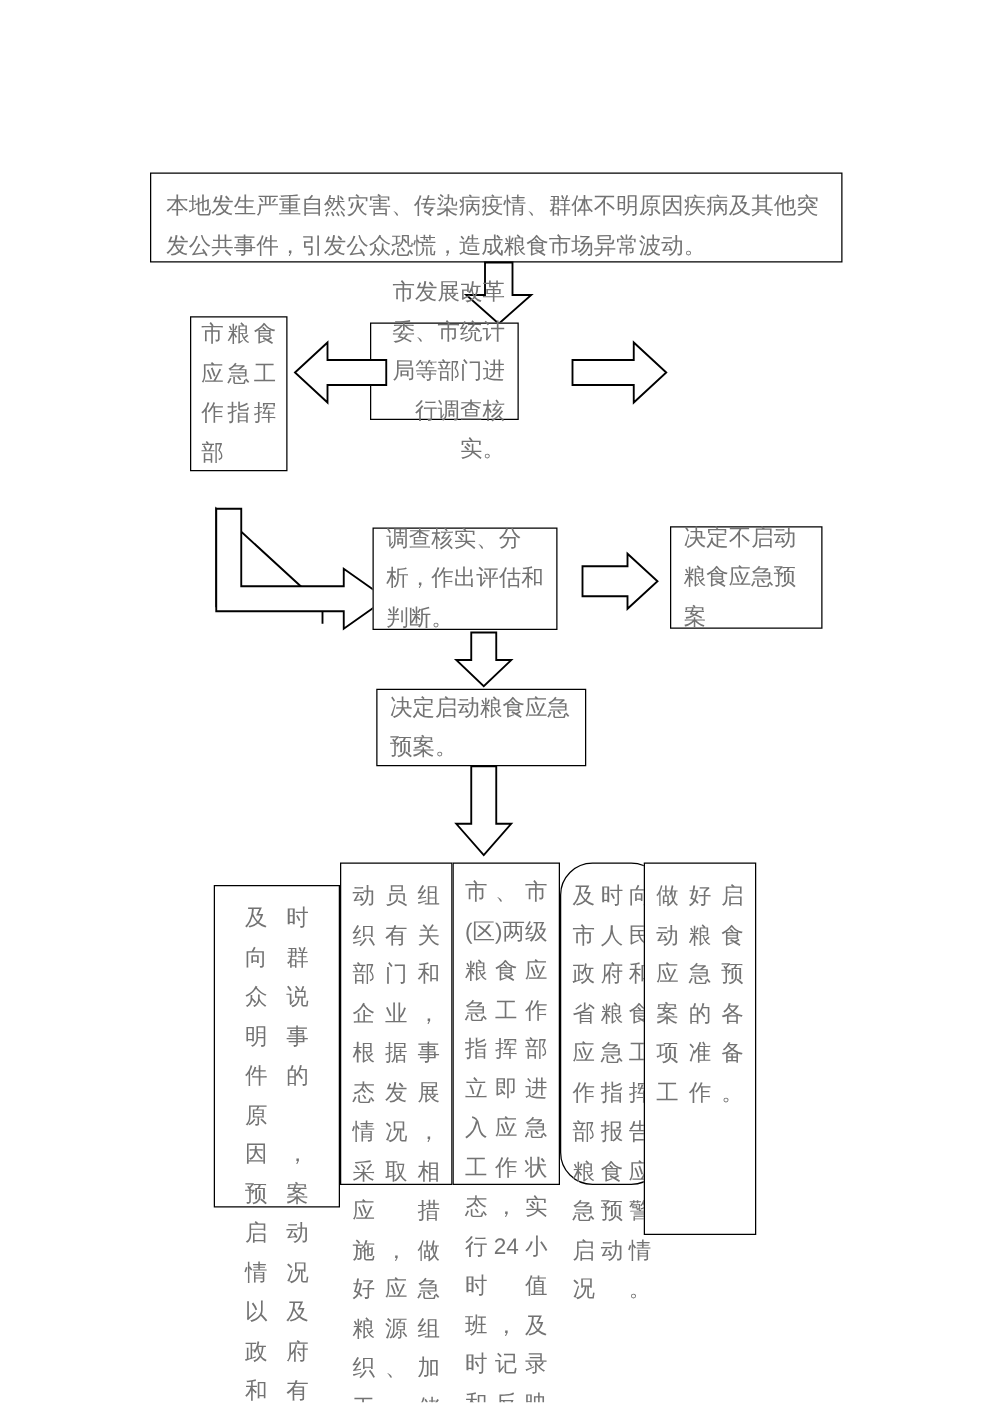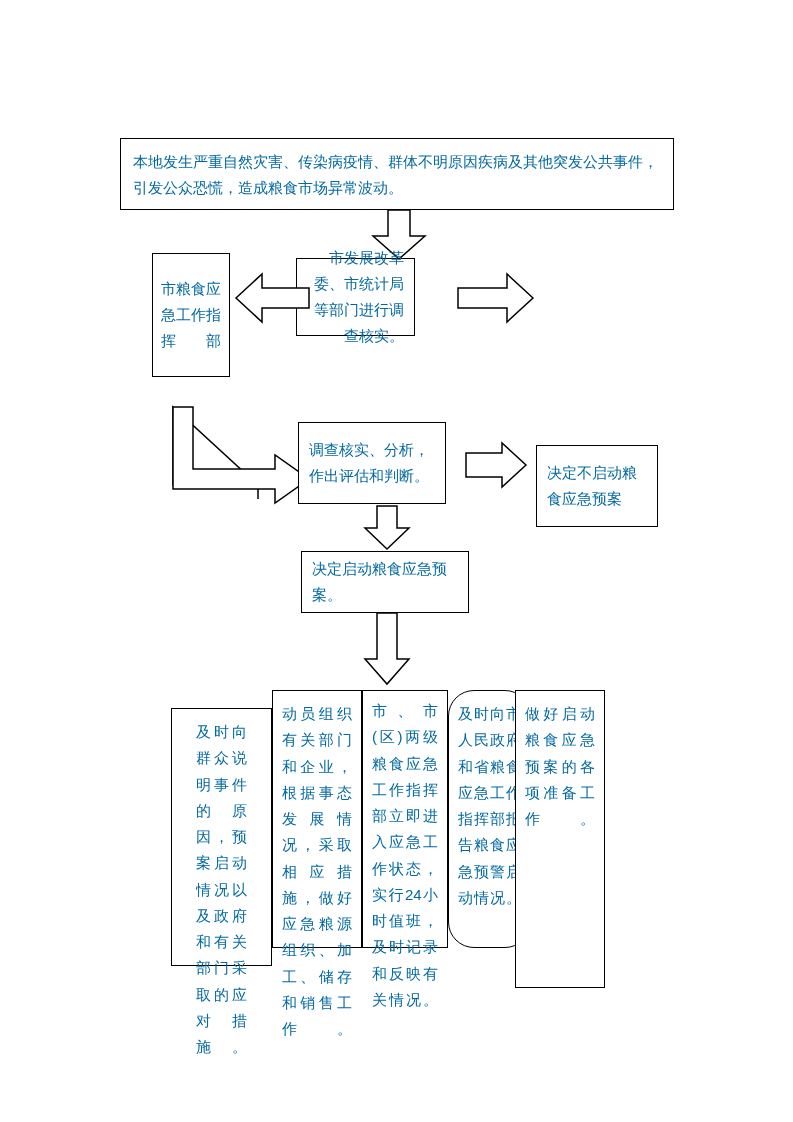--- a/index.html
+++ b/index.html
@@ -15,22 +15,22 @@
     width: 793px;
     height: 1122px;
     background: #ffffff;
     overflow: hidden;
   }
   .box {
     position: absolute;
     border: 1.5px solid #000000;
     box-sizing: border-box;
     background: #ffffff;
-    color: #0369a1;
-    font-size: 15px;
+    color: #737373;
+    font-size: 18px;
     line-height: 1.75;
     padding: 8px 10px;
   }
   .box.center {
     display: flex;
     align-items: center;
   }
   .box .inner {
     width: 100%;
   }
@@ -101,21 +101,21 @@
   <div class="box center" style="left:298px; top:422px; width:148px; height:82px;">
     <div class="inner">调查核实、分析，作出评估和判断。</div>
   </div>
 
   <div class="arrow" style="left:466px; top:443px;">
     <svg width="62" height="46" viewBox="0 0 62 46">
       <polygon class="ap" points="0,10 36,10 36,0 60,22 36,44 36,34 0,34"></polygon>
     </svg>
   </div>
 
-  <div class="box center" style="left:536px; top:421px; width:122px; height:82px;margin-top:24px;">
+  <div class="box center" style="left:536px; top:421px; width:122px; height:82px;">
     <div class="inner">决定不启动粮食应急预案</div>
   </div>
 
   <div class="arrow" style="left:365px; top:506px;">
     <svg width="46" height="44" viewBox="0 0 46 44">
       <polygon class="ap" points="12,0 32,0 32,22 44,22 22,43 0,22 12,22"></polygon>
     </svg>
   </div>
 
   <div class="box center" style="left:301px; top:551px; width:168px; height:62px;font-family:Liberation Serif, serif;">

